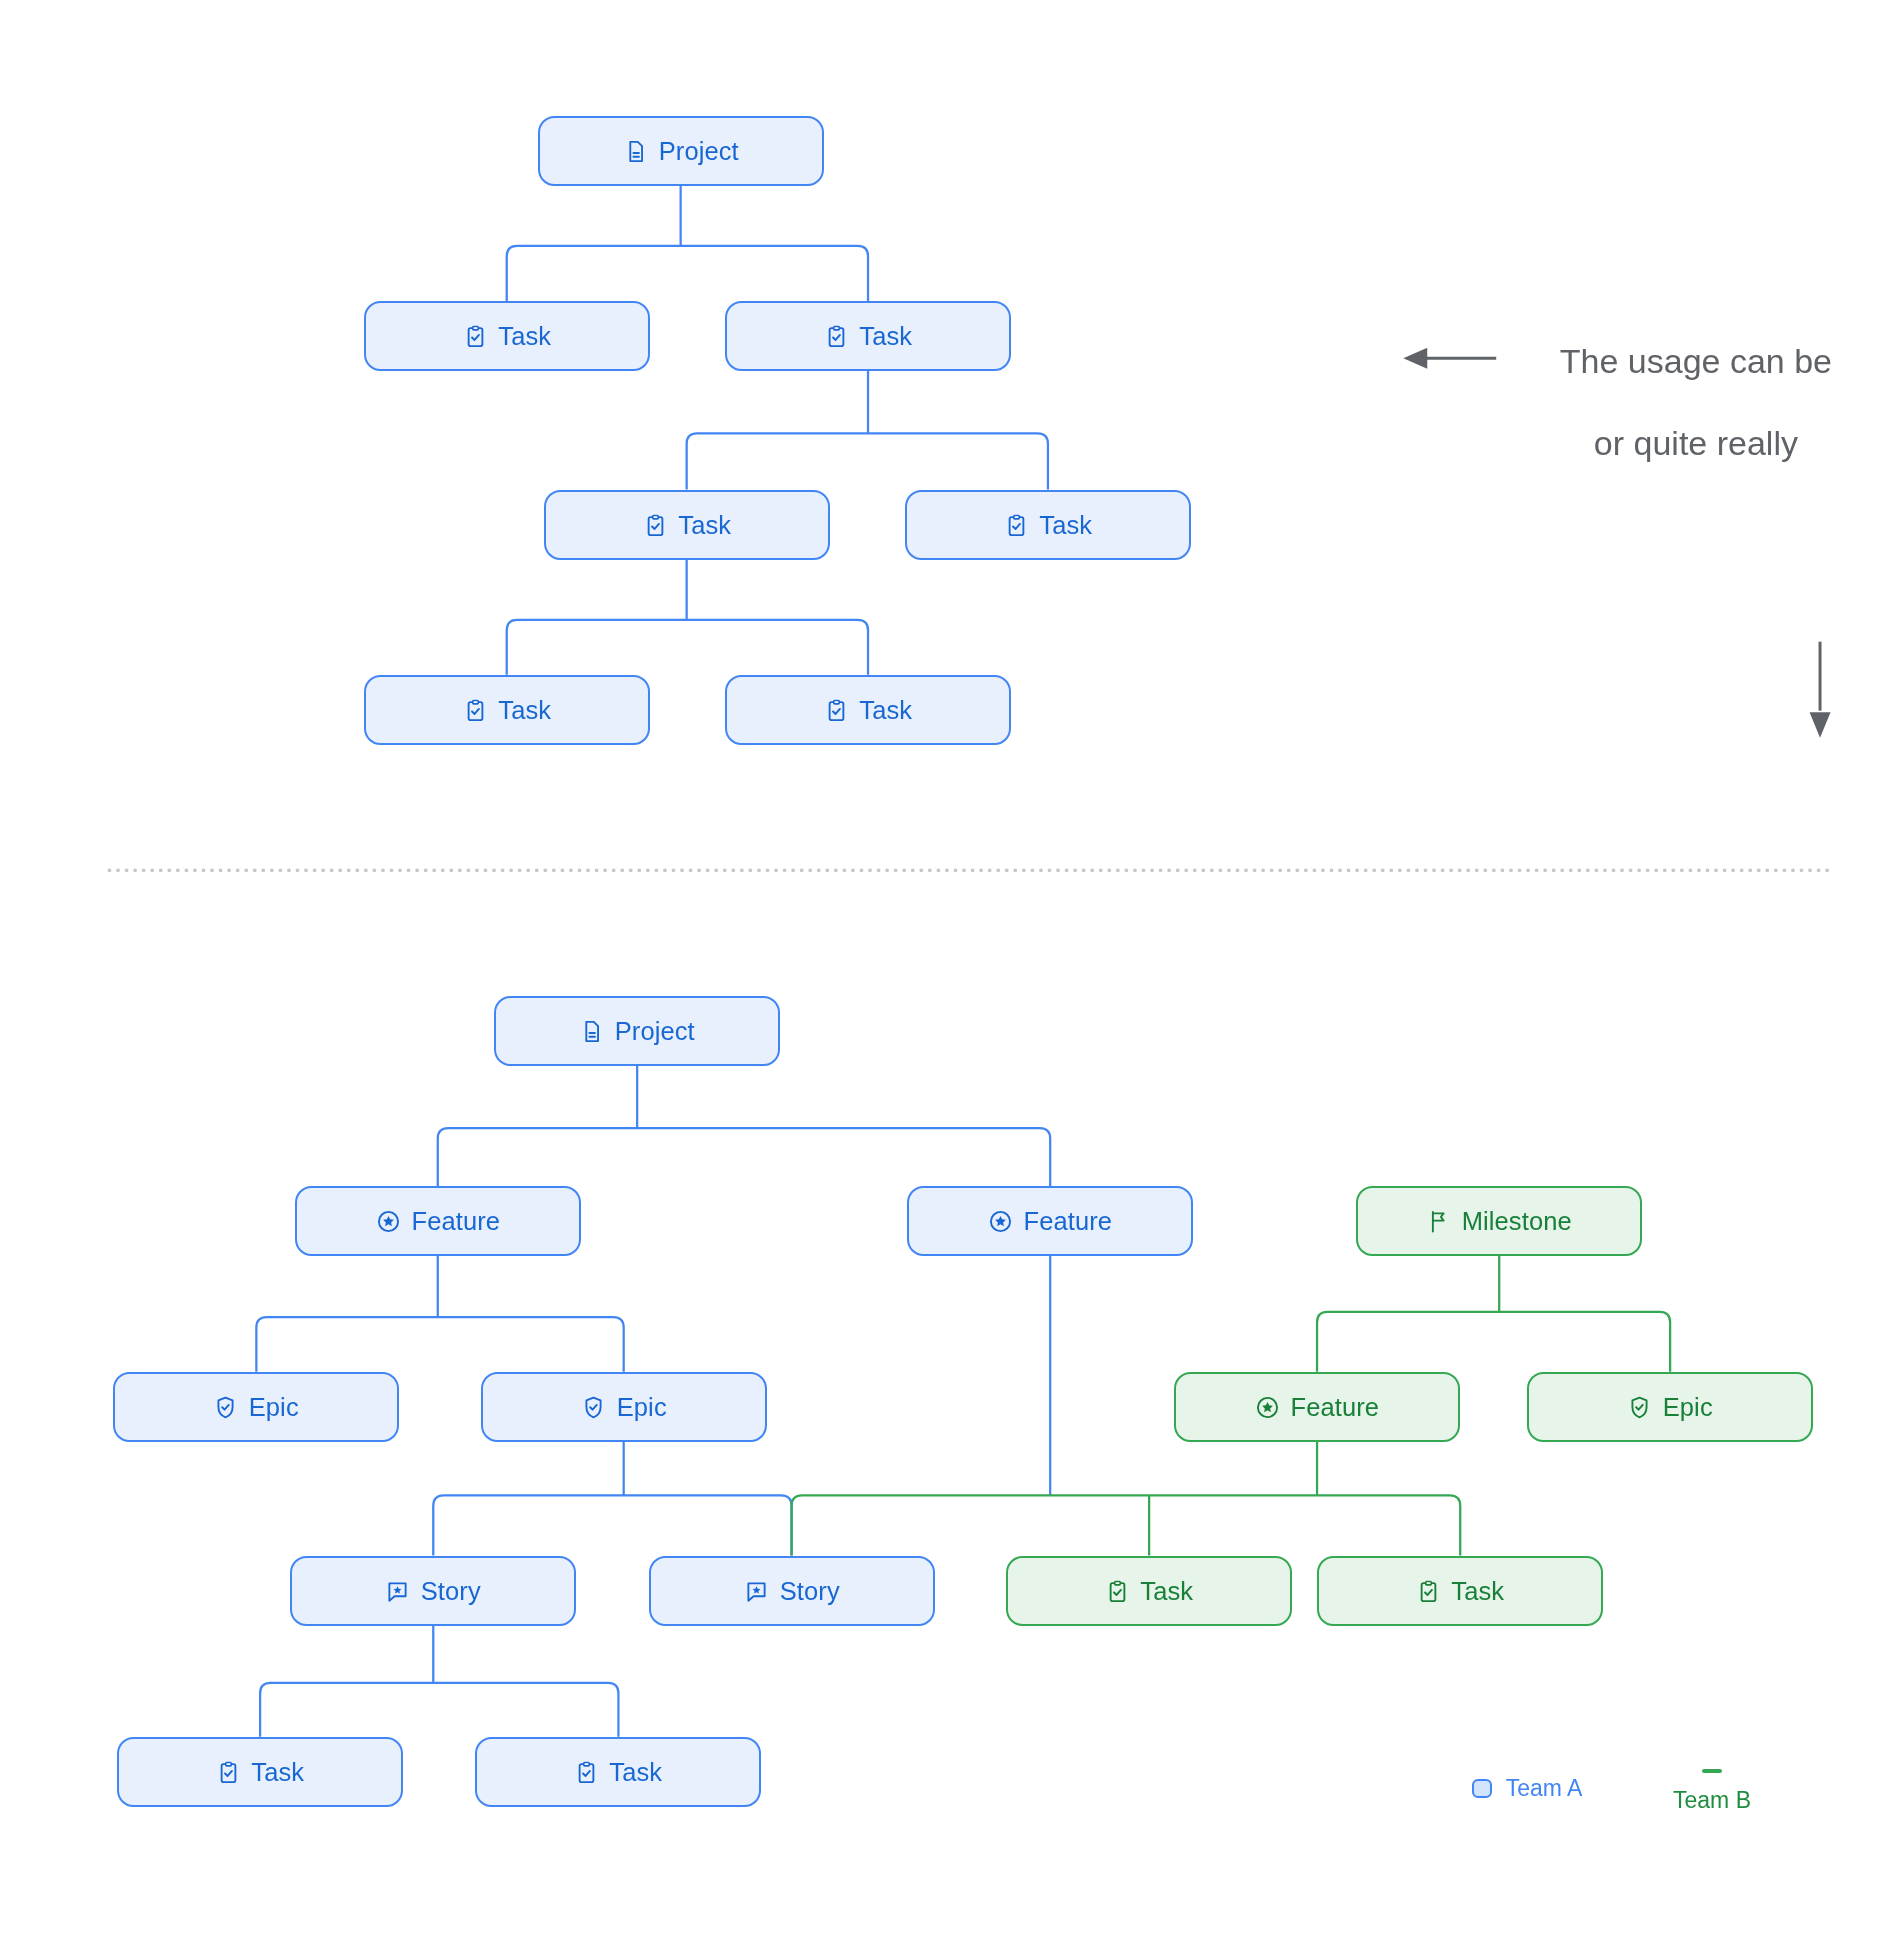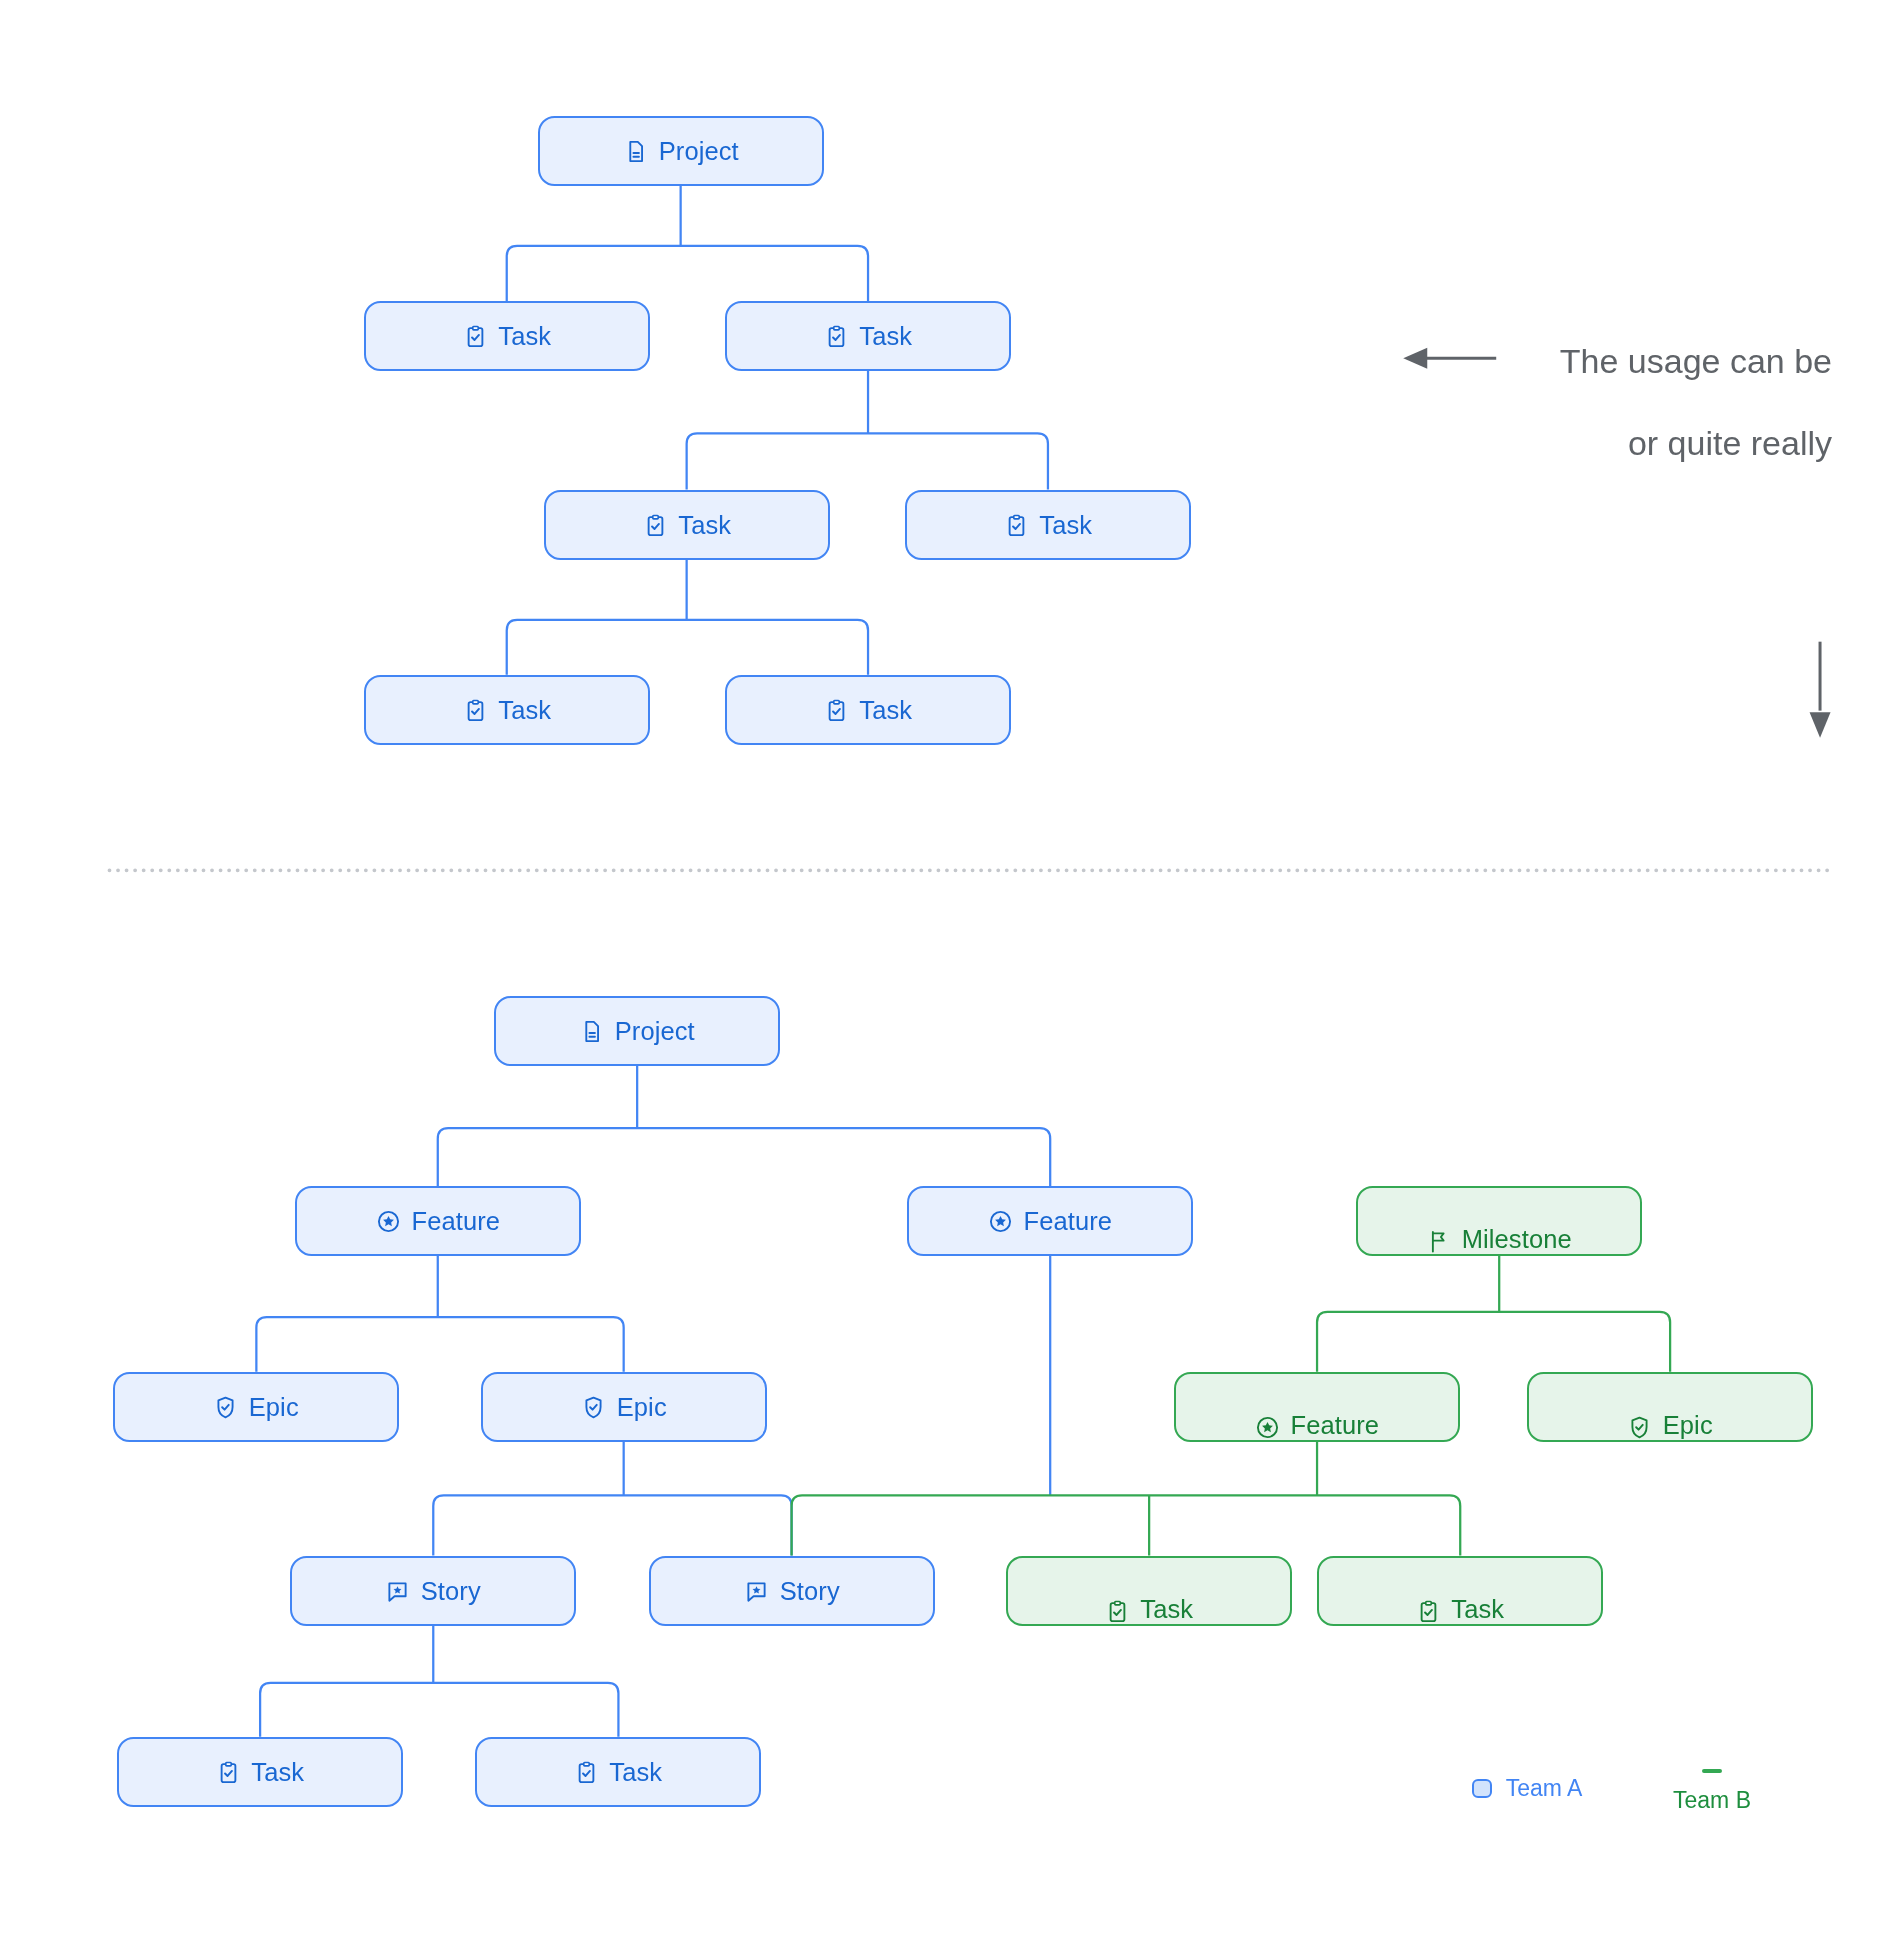--- a/index.html
+++ b/index.html
@@ -8,24 +8,24 @@
     font-family:"Liberation Sans",sans-serif;overflow:hidden;
   }
   #connector-layer{position:absolute;left:0;top:0;pointer-events:none;}
   .node{
     position:absolute;width:286px;height:70px;box-sizing:border-box;
     border:2.2px solid;border-radius:16.5px;
     display:flex;align-items:center;justify-content:center;gap:10.5px;
     font-size:25.5px;font-weight:500;letter-spacing:0.1px;
   }
   .team-a{background:#E8F0FE;border-color:#4285F4;color:#1967D2;}
-  .team-b{background:#E6F4EA;border-color:#34A853;color:#188038;align-items:flex-end;}
+  .team-b{background:#E6F4EA;border-color:#34A853;color:#188038;}
   .nicon{width:25px;height:25px;flex:0 0 auto;}
   .annotation{
-    position:absolute;right:66px;top:325px;text-align:right;
+    position:absolute;right:66px;top:325px;text-align:center;
     color:#5F6368;font-size:34px;line-height:73px;font-weight:400;
   }
   .annotation .para2{margin-top:9px;}
   .legend{position:absolute;top:1769px;left:0;width:1898px;height:45px;}
   .legend-item{position:absolute;display:flex;align-items:center;gap:14.2px;height:39px;}
   .legend-item.a{left:1472px;}
   .legend-item.b{left:1673px;flex-direction:column;}
   .swatch{width:19.5px;height:19.5px;box-sizing:border-box;border-radius:6px;border:2.2px solid;}
   .swatch.a{border-color:#4285F4;background:#D2E3FC;}
   .swatch.b{border-color:#34A853;background:#CEEAD6;}

